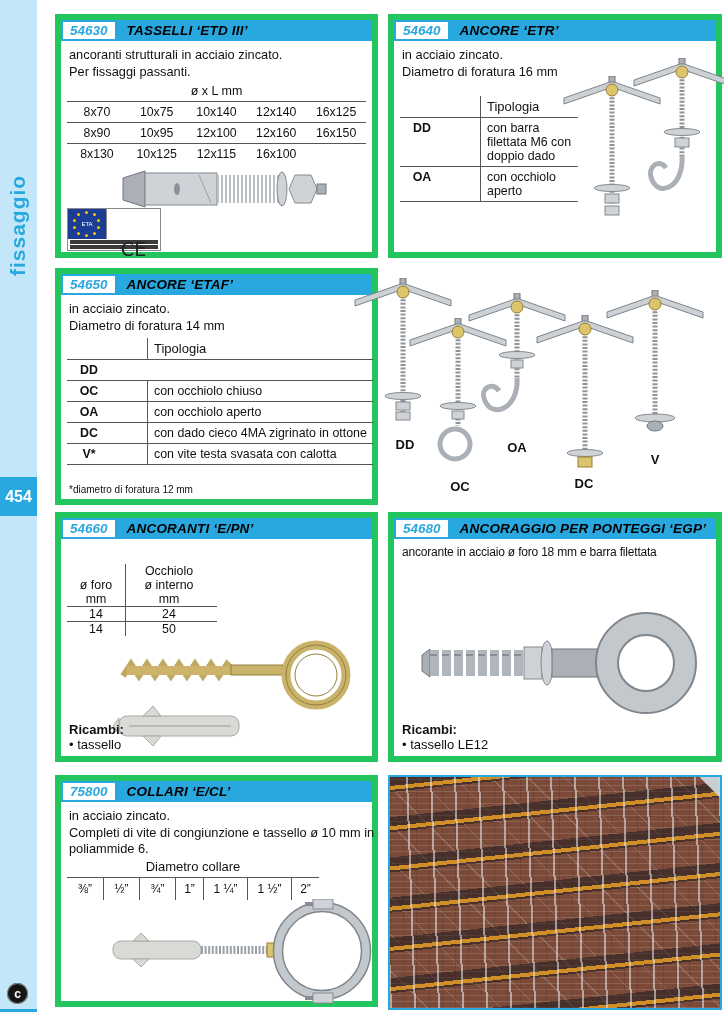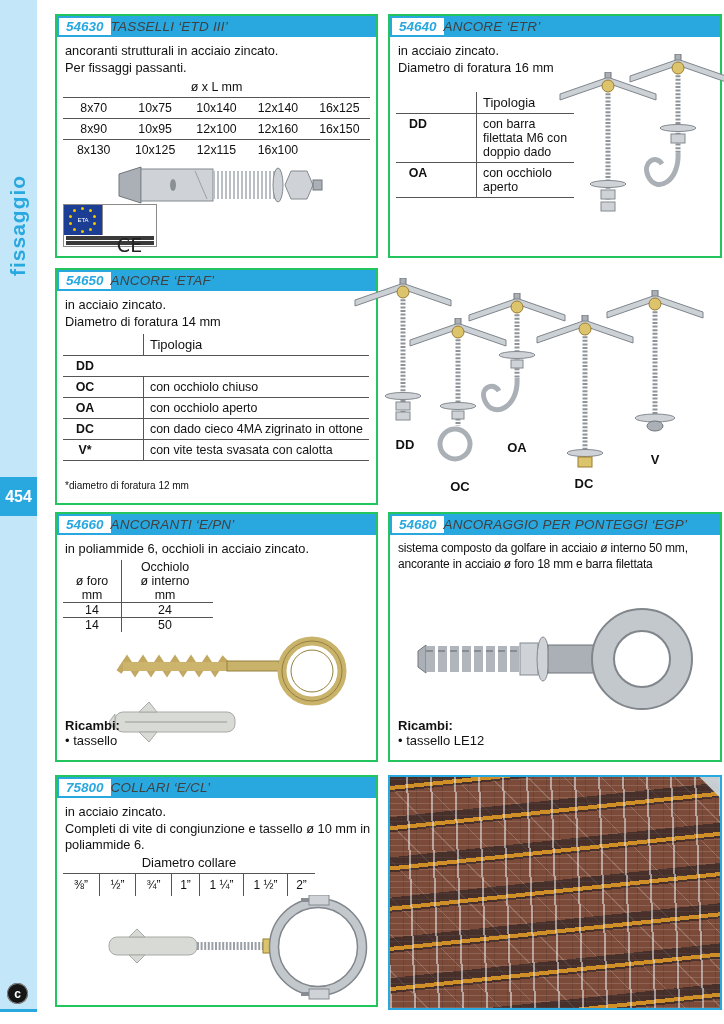--- a/index.html
+++ b/index.html
@@ -21,26 +21,26 @@
     color:#fff;font-weight:bold;font-size:16px;
     display:flex;align-items:center;justify-content:center;
   }
   .pub-logo{
     position:absolute;left:7px;top:983px;width:21px;height:21px;border-radius:50%;
     background:#151515;color:#fff;font-weight:bold;font-size:12px;
     display:flex;align-items:center;justify-content:center;
     box-shadow:0 0 0 1px #888 inset;
   }
   
-  .box{position:absolute;border:2px solid #22c55e;background:#fff;box-sizing:border-box;}
+  .box{position:absolute;border:6px solid #22c55e;background:#fff;box-sizing:border-box;}
   .hdr{display:flex;align-items:stretch;background:#29a8e0;height:21px;}
   .chip{background:#fff;color:#29a8e0;font-weight:bold;font-style:italic;font-size:13.5px;
         display:flex;align-items:center;padding:0 7px;margin:2px 0 2px 2px;}
-  .hdr-title{color:#404040;font-weight:normal;font-style:italic;font-size:13.5px;
-        display:flex;align-items:center;letter-spacing:.2px;white-space:nowrap;}
+  .hdr-title{color:#000000;font-weight:bold;font-style:italic;font-size:13.5px;
+        display:flex;align-items:center;margin-left:12px;letter-spacing:.2px;white-space:nowrap;}
   .desc{position:absolute;left:8px;font-size:12.8px;line-height:1.3;white-space:nowrap;}
   .desc.tight{font-size:12px;letter-spacing:-0.2px;}
   .ricambi{position:absolute;left:8px;font-size:13px;}
   .ricambi .rl{font-weight:bold;}
   
   .rule{border-top:1px solid #555;}
   .t630{position:absolute;left:6px;right:6px;top:64px;font-size:12.3px;}
   .t630-h{text-align:center;font-size:12.5px;padding-bottom:3px;}
   .t630-r{display:grid;grid-template-columns:repeat(5,1fr);border-top:1px solid #555;}
   .t630-r div{text-align:center;padding:3px 0;}
@@ -290,23 +290,20 @@
 <div class="imglabel" style="left:443px;top:479px;">OC</div>
 <div class="imglabel" style="left:500px;top:440px;">OA</div>
 <div class="imglabel" style="left:567px;top:476px;">DC</div>
 <div class="imglabel" style="left:638px;top:452px;">V</div>
 
 <div class="box" style="left:55px;top:512px;width:323px;height:250px;">
   <div class="hdr">
     <span class="chip">54660</span>
     <span class="hdr-title">ANCORANTI ‘E/PN’</span>
   </div>
-  <div class="desc" style="top:27px;">
-    <div>in poliammide 6, occhioli in acciaio zincato.</div>
-  </div>
   <div class="t660">
     <div>
       <span class="c1">ø foro</span><span class="c2">
         <span>Occhiolo</span><br>
         <span>ø interno</span>
       </span>
     </div>
     <div>
       <span class="c1">mm</span><span class="c2">mm</span>
     </div>
@@ -335,21 +332,20 @@
     <div>• tassello</div>
   </div>
 </div>
 
 <div class="box" style="left:388px;top:512px;width:334px;height:250px;">
   <div class="hdr">
     <span class="chip">54680</span>
     <span class="hdr-title">ANCORAGGIO PER PONTEGGI ‘EGP’</span>
   </div>
   <div class="desc tight" style="top:27px;">
-    <div>sistema composto da golfare in acciaio ø interno 50 mm,</div>
     <div>ancorante in acciaio ø foro 18 mm e barra filettata</div>
   </div>
   <svg class="pimg" style="left:20px;top:85px;" width="295" height="120" viewBox="0 0 295 120">
     <polygon points="8,52 16,46 16,74 8,68" class="steel-d"></polygon>
     <line x1="16" y1="60" x2="110" y2="60" stroke="#b0b6bc" stroke-width="26" stroke-dasharray="9,3"></line>
     <line x1="16" y1="52" x2="110" y2="52" stroke="#878d93" stroke-width="2" stroke-dasharray="7,5"></line>
     <rect x="110" y="44" width="18" height="32" class="steel"></rect>
     <ellipse cx="133" cy="60" rx="6" ry="22" class="steel"></ellipse>
     <rect x="138" y="46" width="52" height="28" class="steel-d"></rect>
     <circle cx="232" cy="60" r="50" fill="#c3c8cc" stroke="#80868c" stroke-width="2"></circle>

